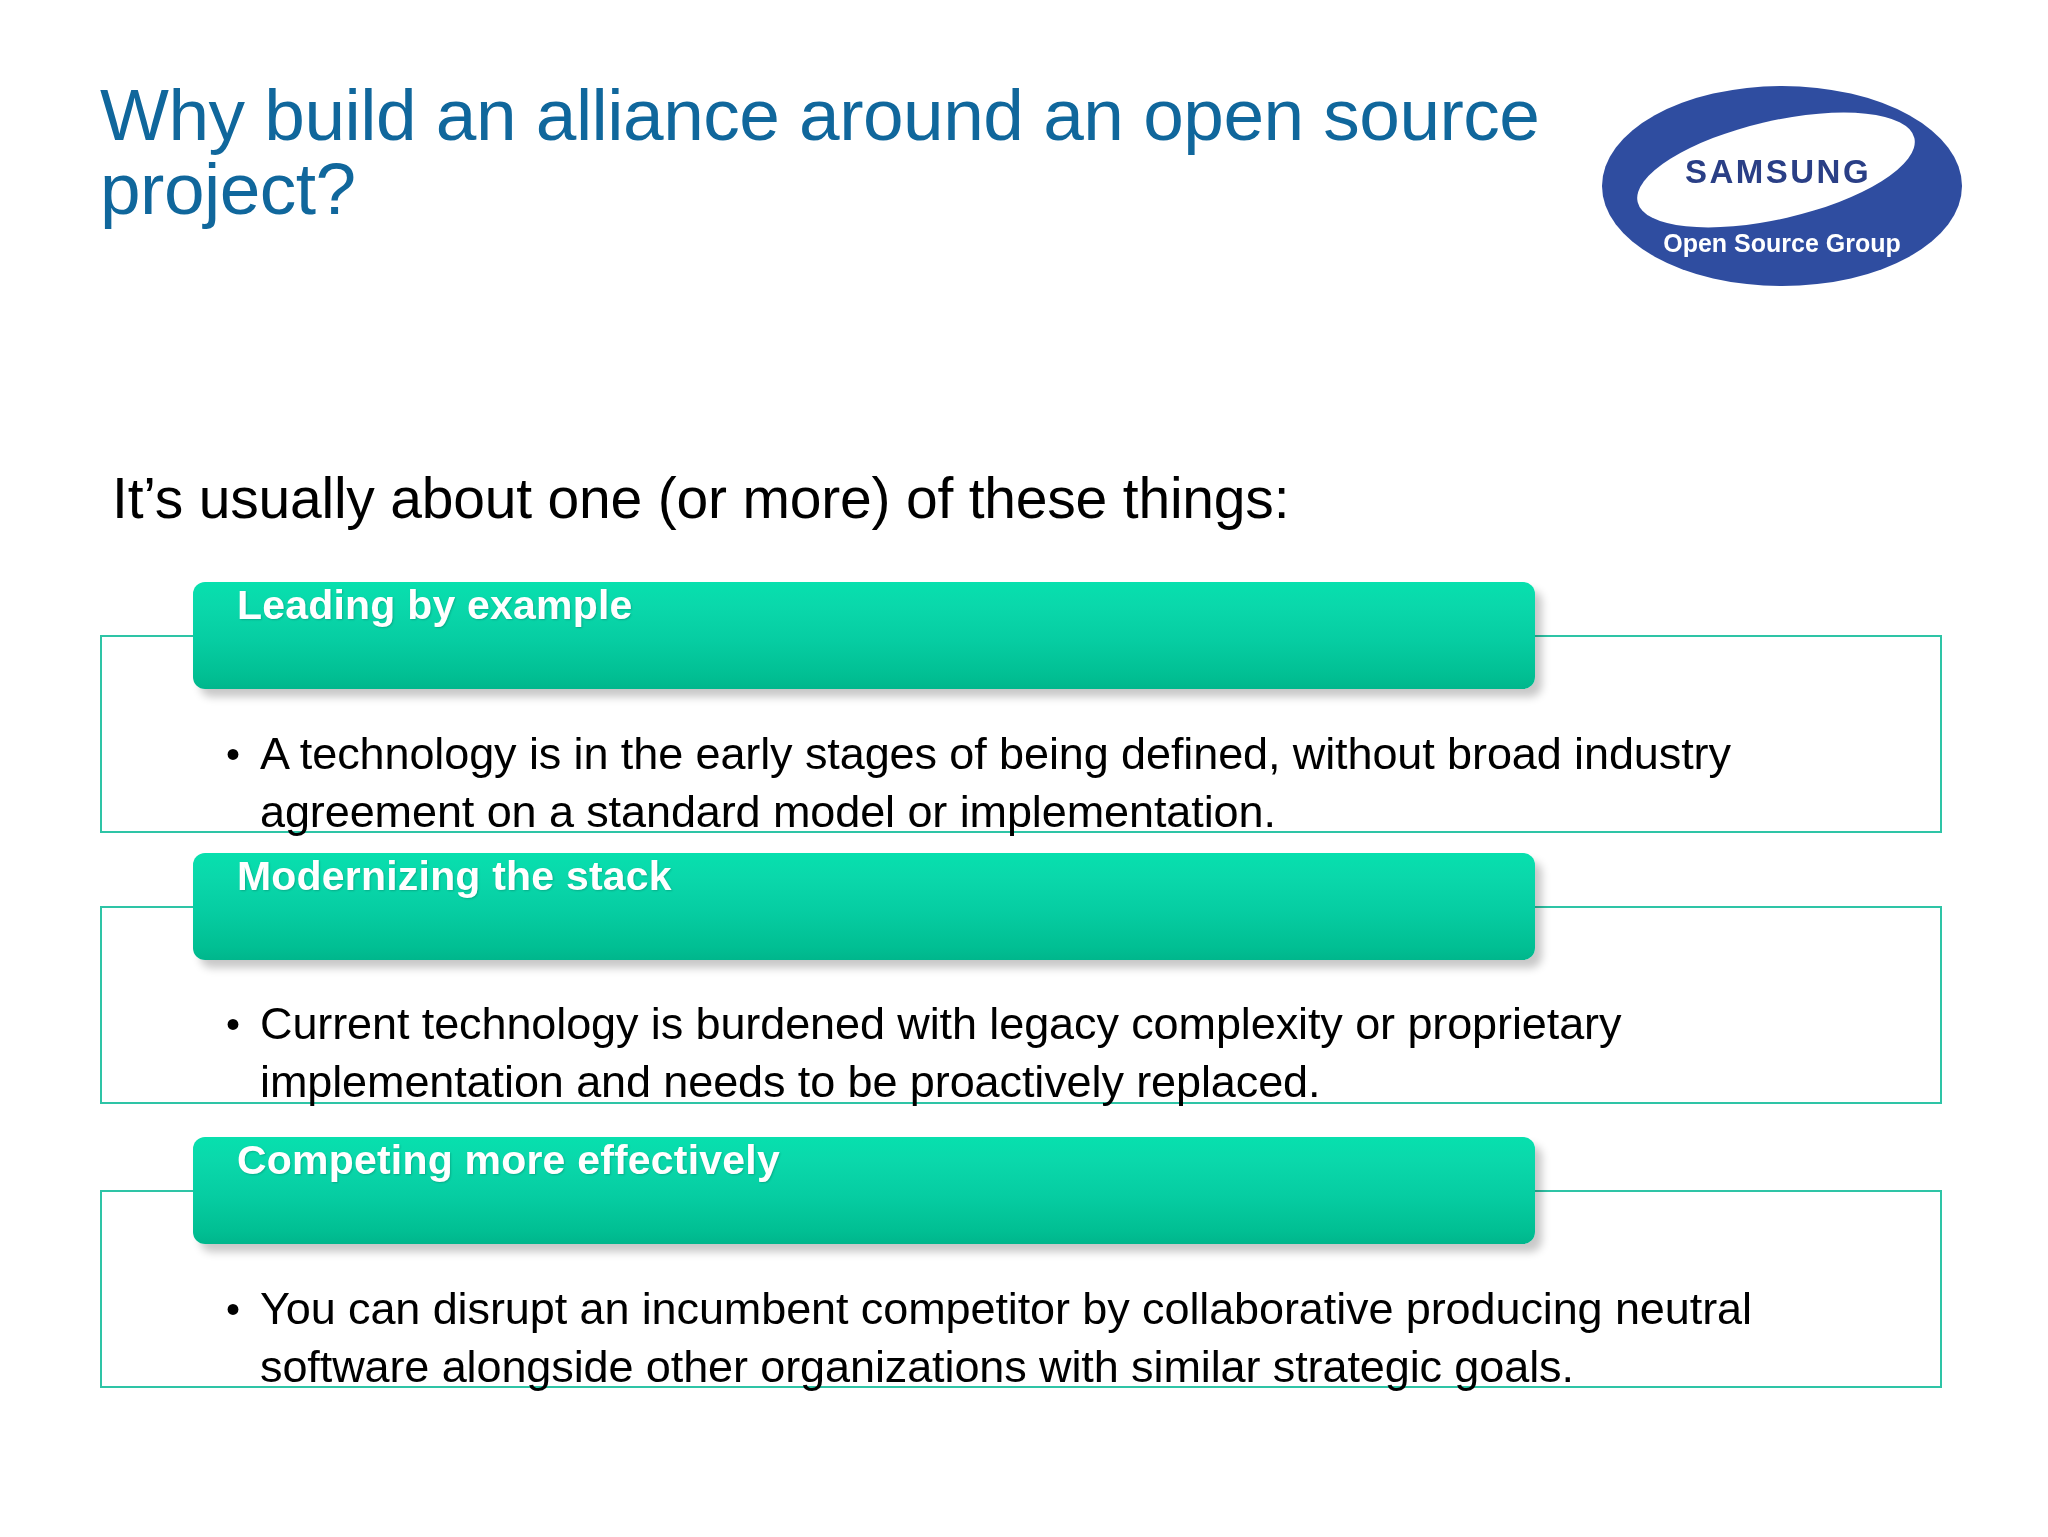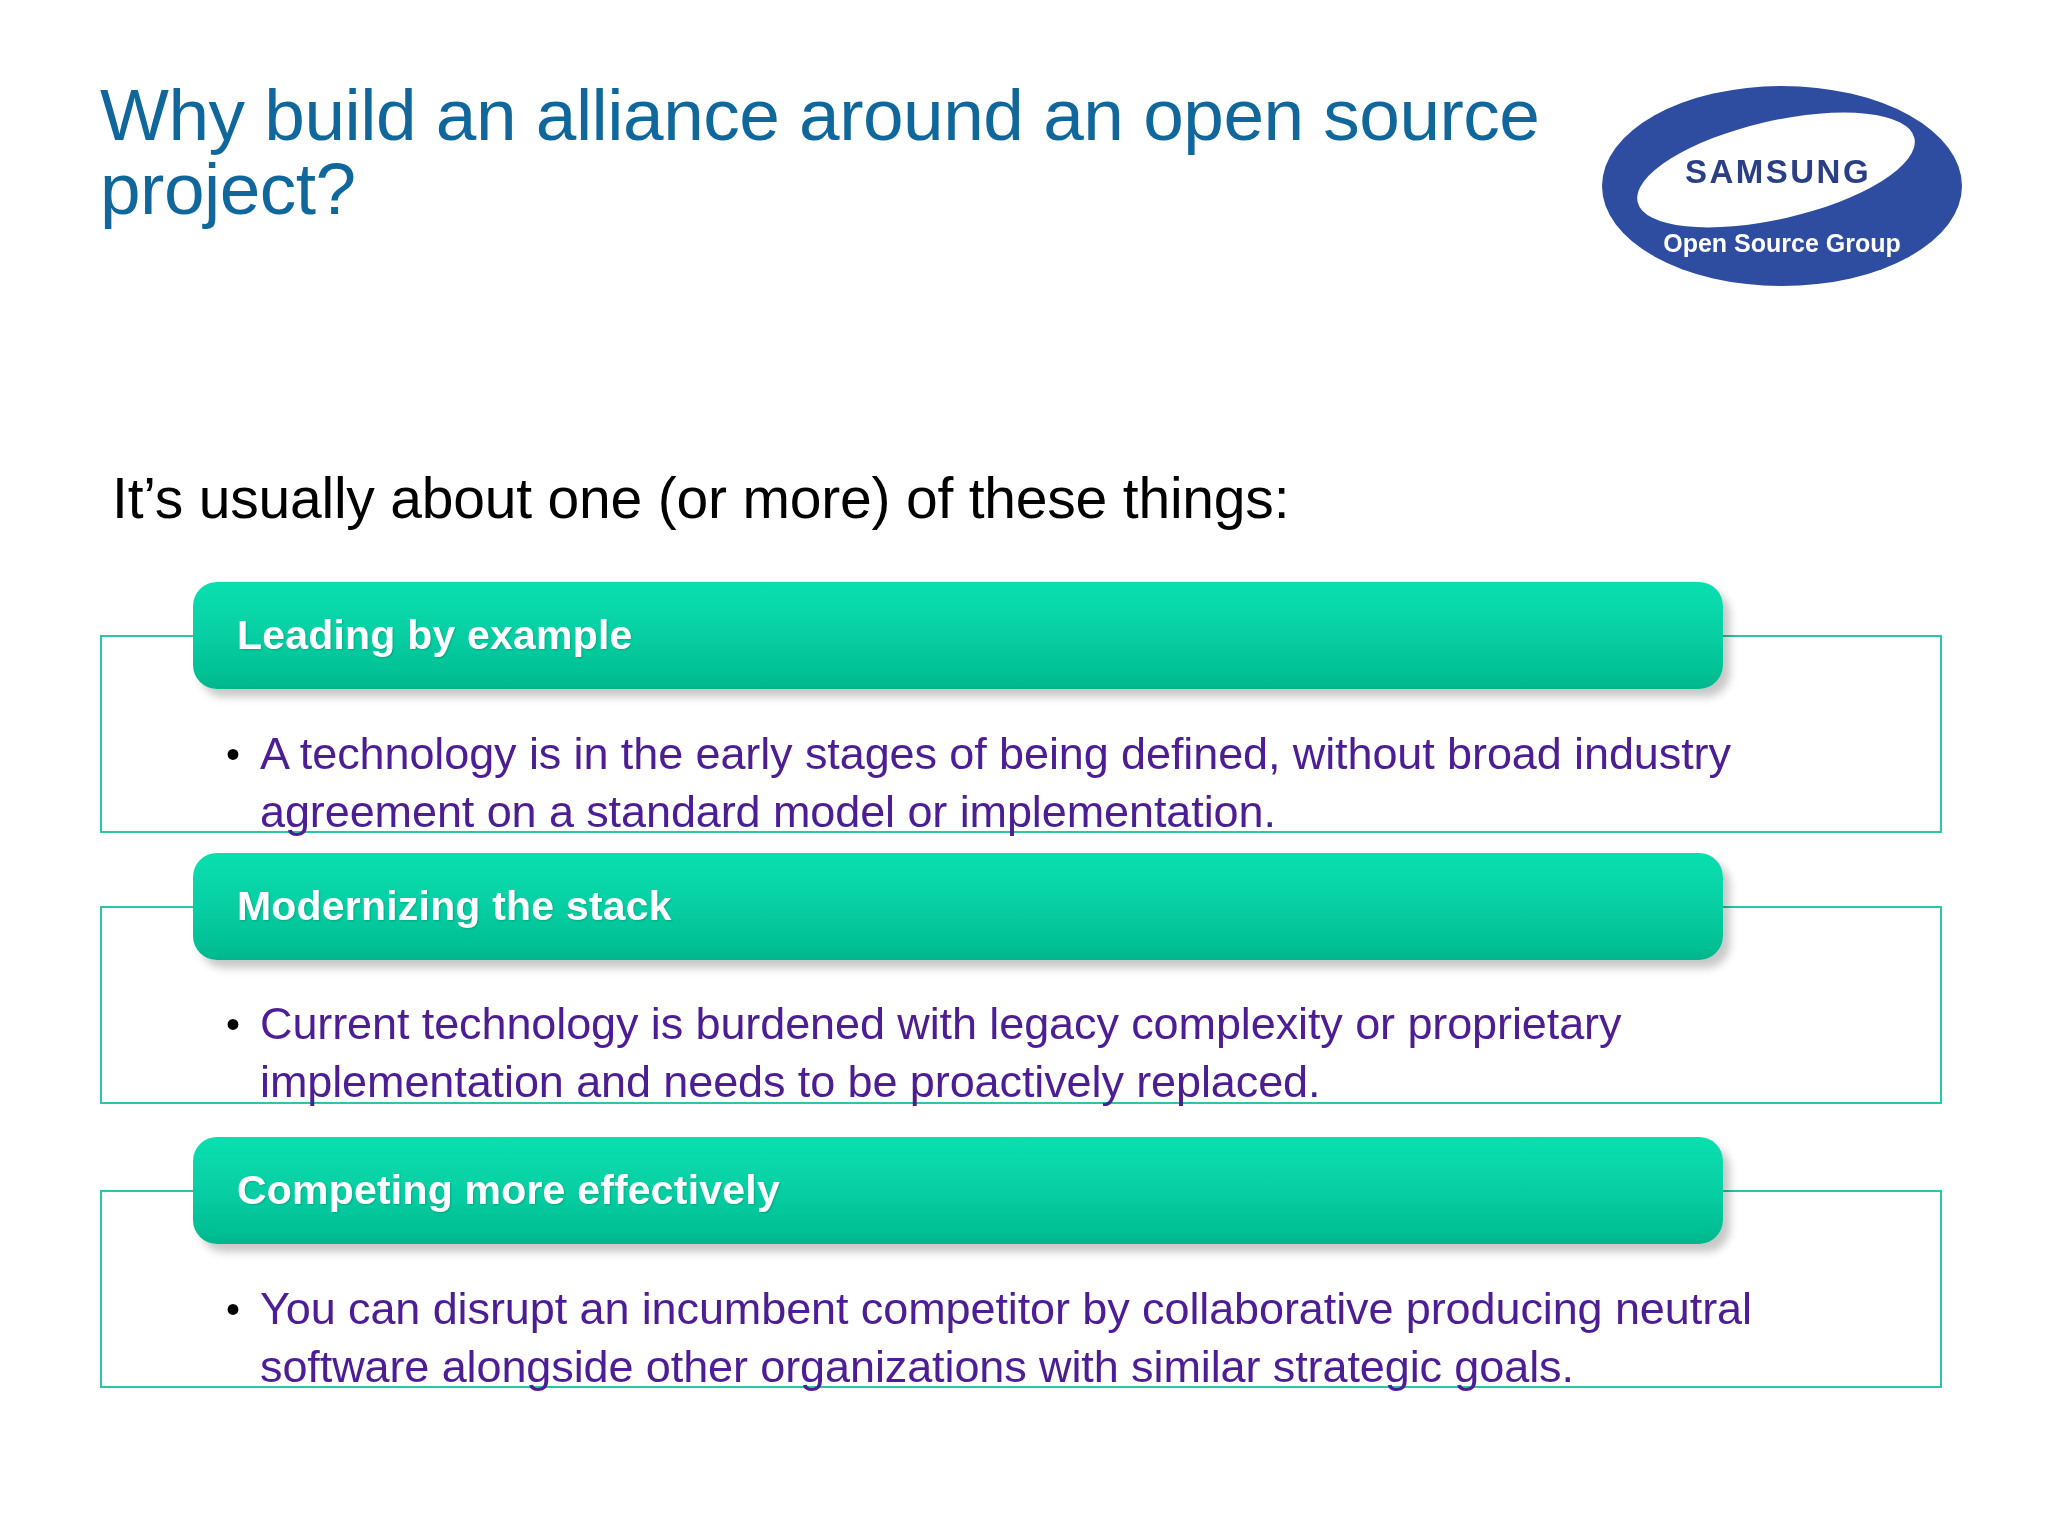--- a/index.html
+++ b/index.html
@@ -59,32 +59,32 @@
     position: absolute;
     left: 100px;
     width: 1842px;
     border: 2px solid #2ec4a6;
     background: transparent;
   }
 
   .banner {
     position: absolute;
     left: 193px;
-    width: 1530px;
+    width: 1342px;
     height: 107px;
-    border-radius: 24px;
+    border-radius: 12px;
     background: linear-gradient(to bottom,
                 #07e0ae 0%,
                 #0ad8ab 22%,
                 #06cda2 55%,
                 #01bf93 88%,
                 #00b68c 100%);
     box-shadow: 7px 8px 9px rgba(0,0,0,0.22);
     display: flex;
-    align-items: center;
+    align-items: flex-start;
   }
 
   .banner-label {
     color: #ffffff;
     font-size: 41px;
     font-weight: bold;
     padding-left: 44px;
     letter-spacing: 0.2px;
     text-shadow: 1px 1px 2px rgba(0,0,0,0.18);
   }
@@ -99,21 +99,21 @@
   .bullet-dot {
     font-size: 40px;
     line-height: 58px;
     color: #000000;
     width: 34px;
     flex: 0 0 34px;
   }
   .bullet-text {
     font-size: 45px;
     line-height: 58px;
-    color: #4c1d95;
+    color: #000000;
     letter-spacing: -0.1px;
   }
 
   
   #box-1     { top: 635px; height: 198px; }
   #banner-1  { top: 582px; }
   #bullet-1  { top: 725px; }
 
   
   #box-2     { top: 906px; height: 198px; }

